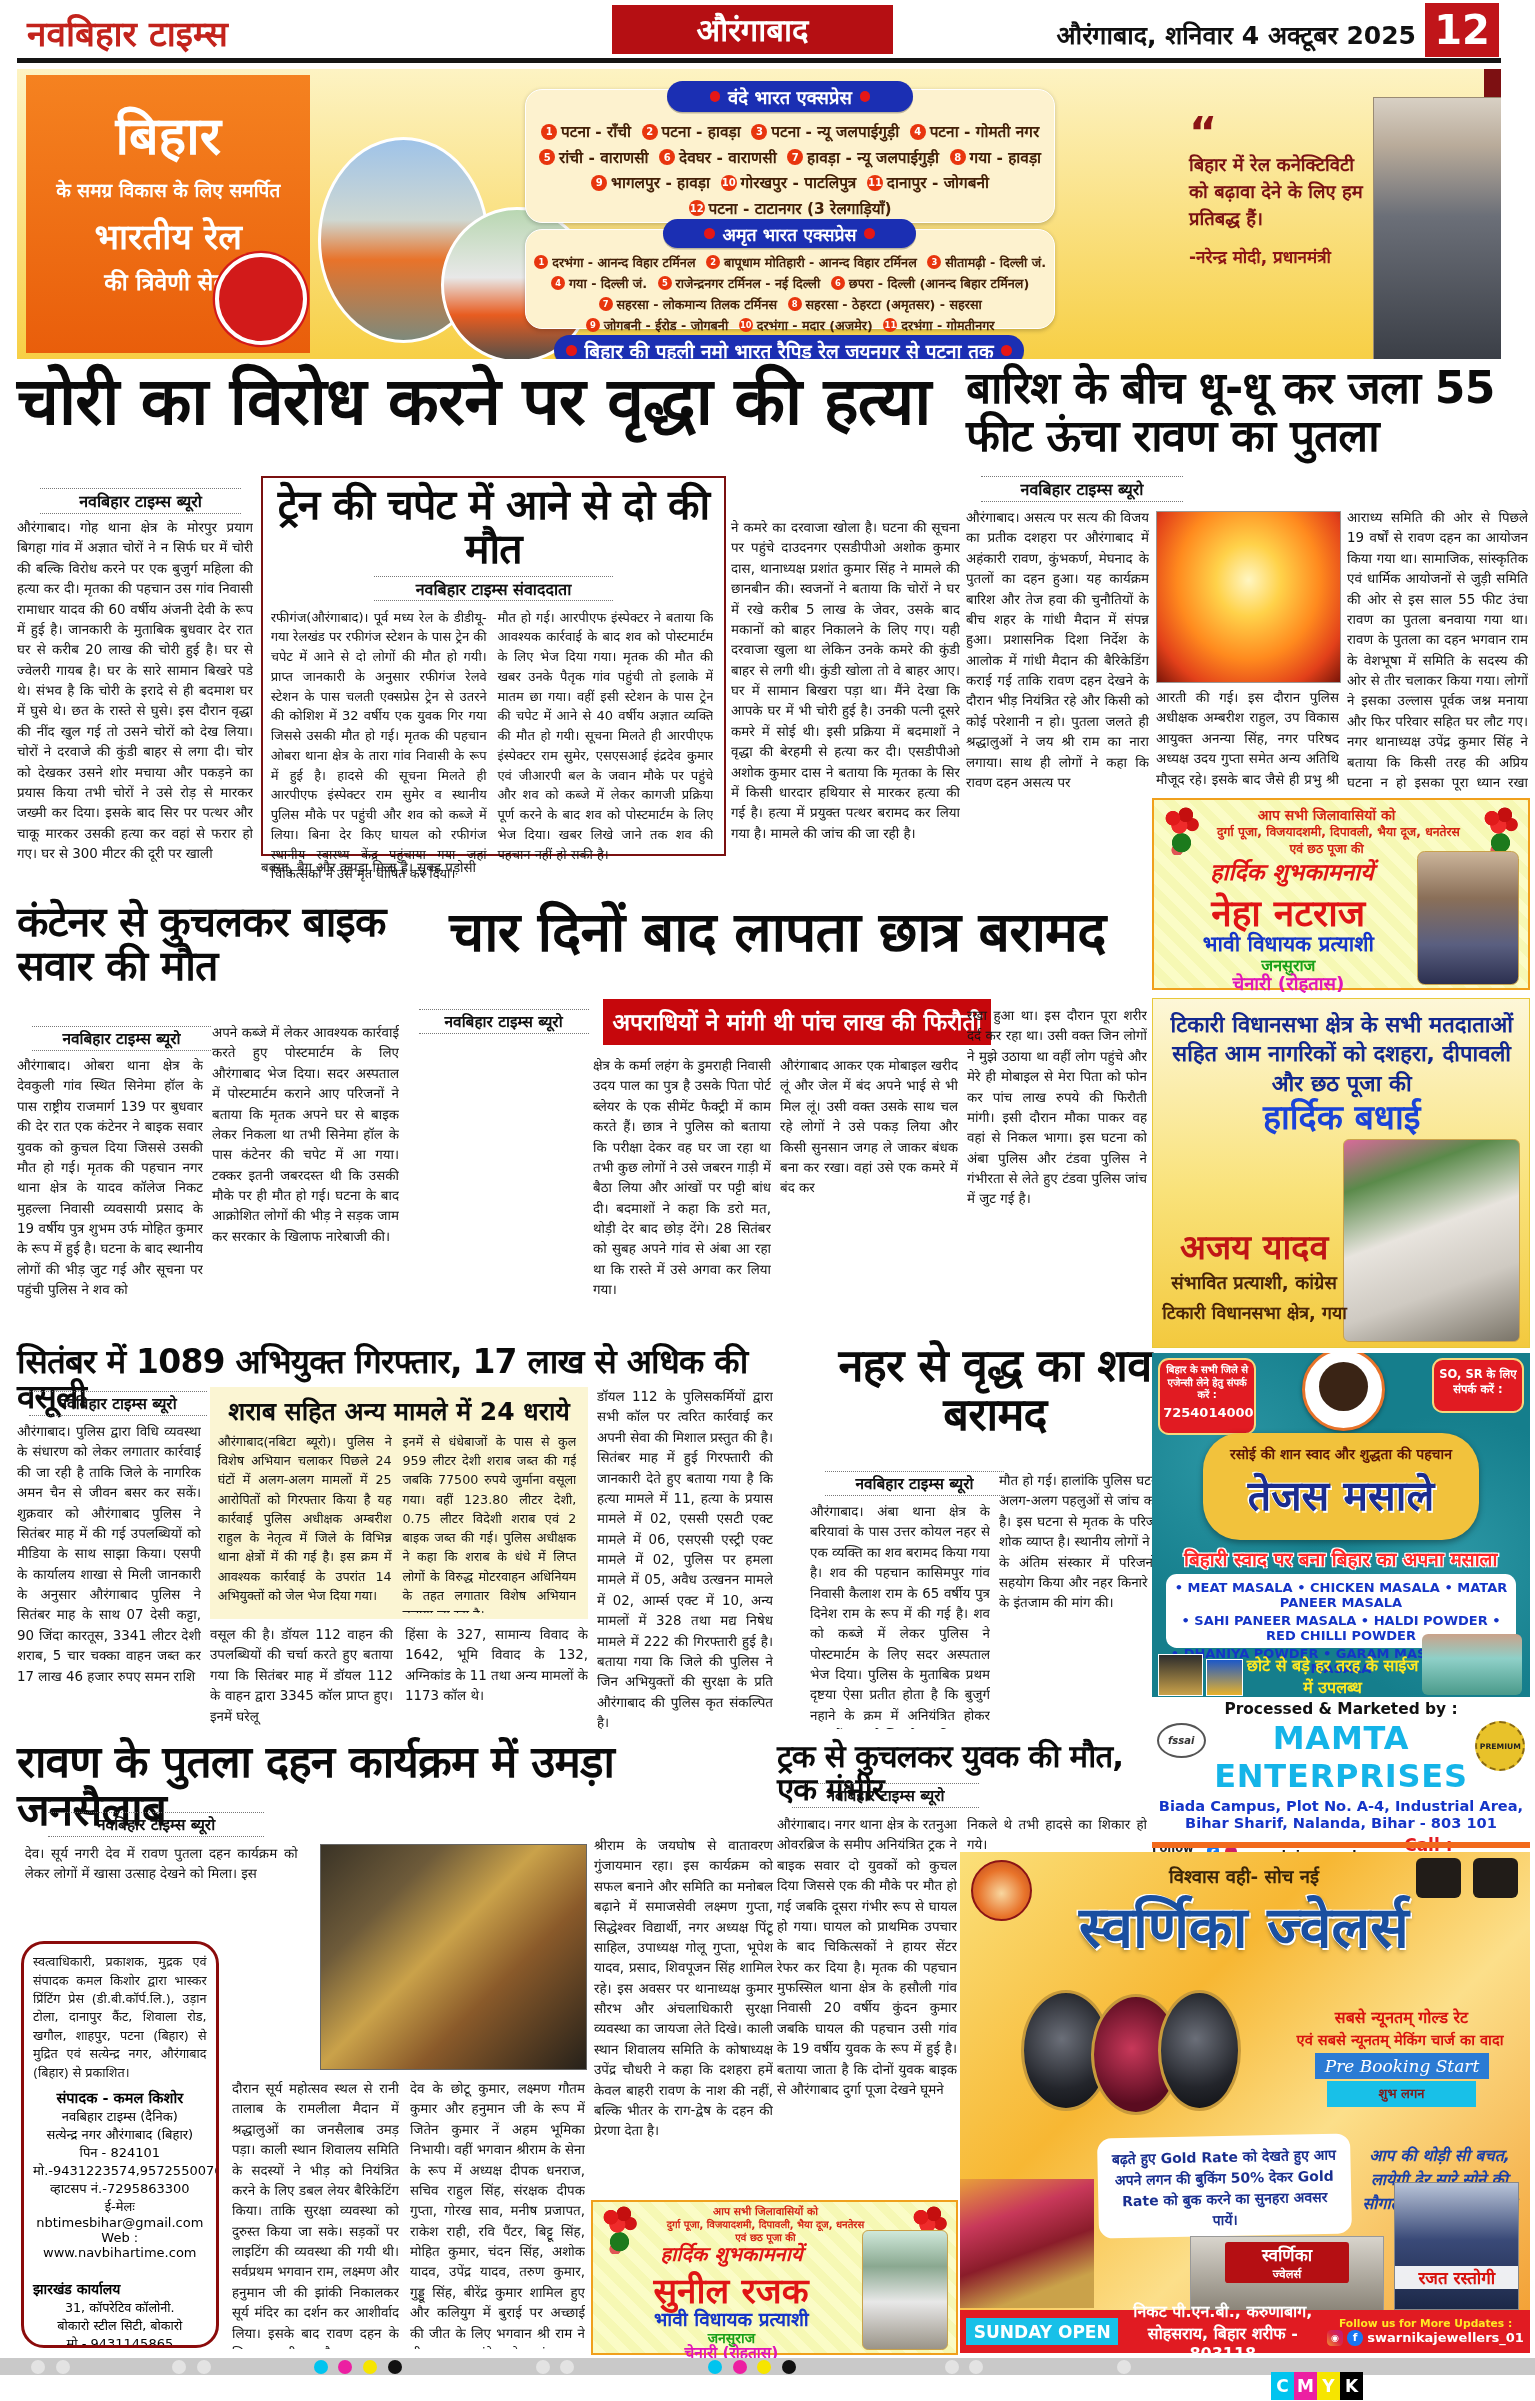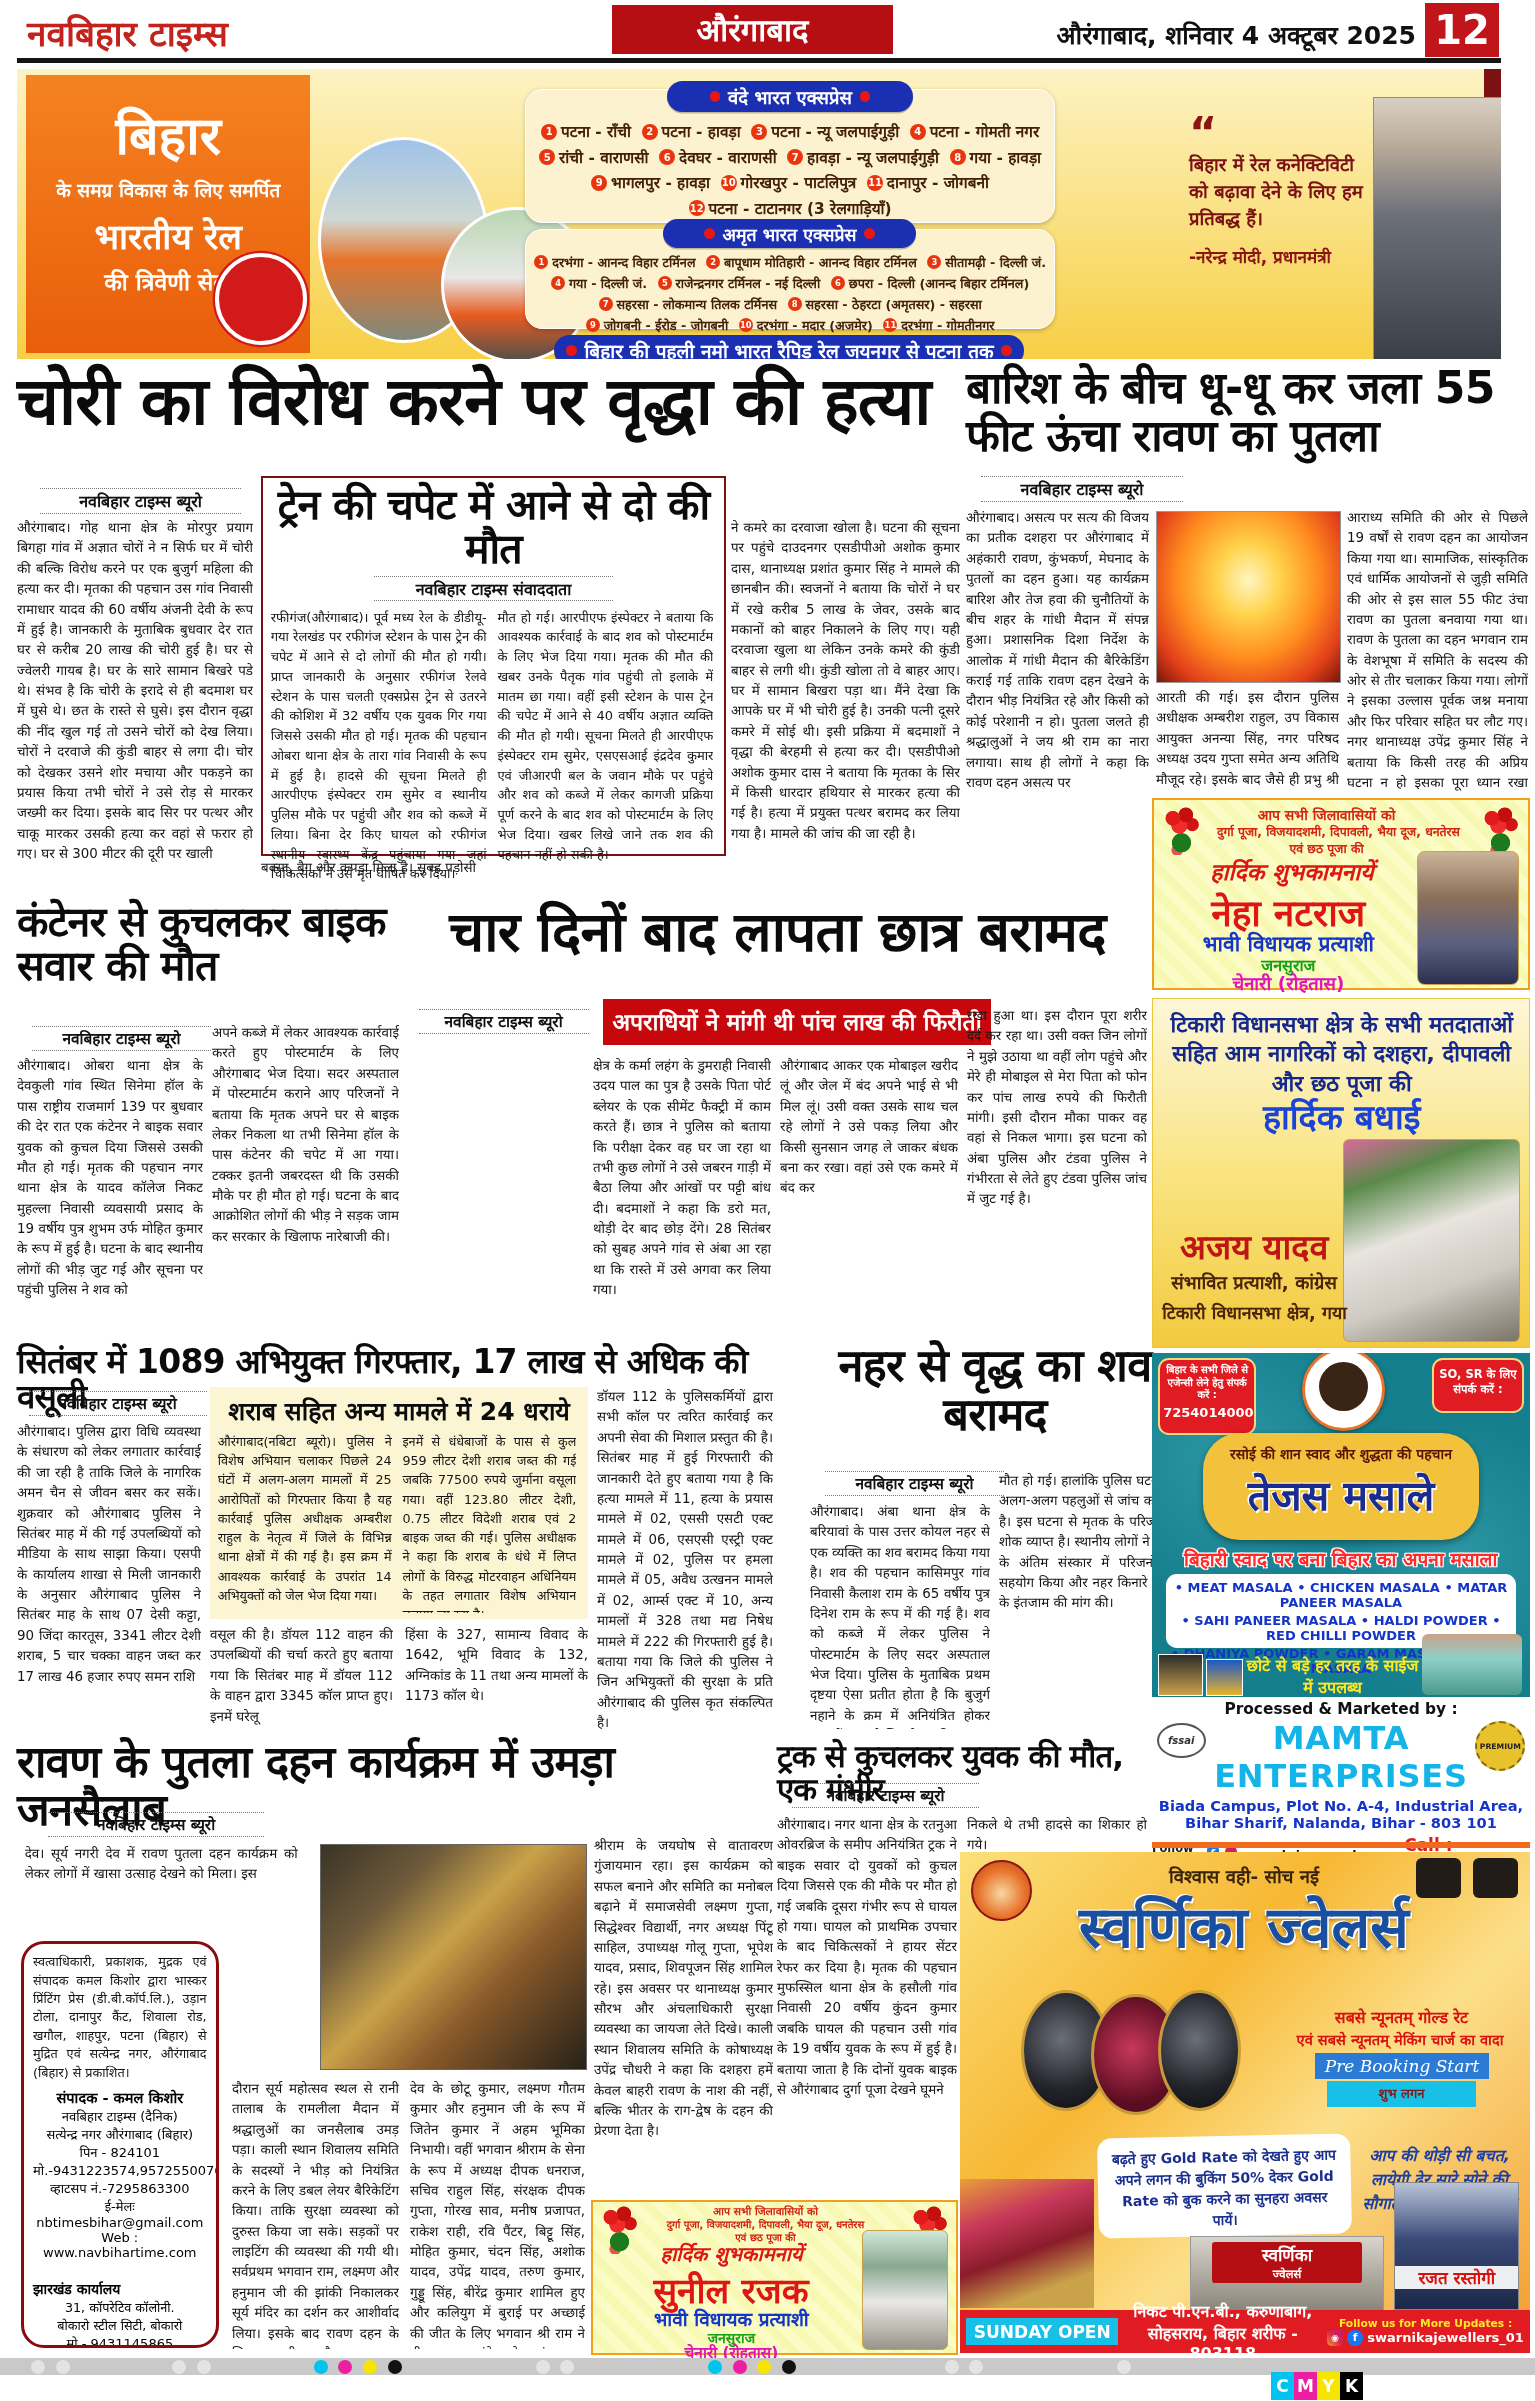--- a/index.html
+++ b/index.html
@@ -406,21 +406,21 @@
     <div class="abs" style="left:355px;top:201px;width:174px;height:26px;background:#2b7bd4;color:#fff;
          font-family:'DejaVu Serif','Liberation Serif',serif;font-style:italic;font-size:17px;text-align:center;line-height:26px;">Pre Booking Start</div>
     <div class="abs" style="left:367px;top:229px;width:149px;height:26px;background:#18c0e8;color:#7f1d1d;font-weight:800;
          font-size:13px;text-align:center;line-height:26px;">शुभ लगन</div>
     <div class="abs" style="left:138px;top:284px;width:253px;height:100px;background:#fff;border-radius:14px;transform:rotate(-1.2deg);
          padding:10.7px 12.3px;box-sizing:border-box;font-size:14px;font-weight:800;color:#1a2f8f;text-align:center;line-height:1.5;">बढ़ते हुए Gold Rate को देखते हुए आप अपने लगन की बुकिंग 50% देकर Gold Rate को बुक करने का सुनहरा अवसर पायें।</div>
     <div class="abs" style="left:399px;top:292px;width:161px;font-size:16px;font-weight:800;color:#1a3fa8;font-style:italic;text-align:center;line-height:1.5;">आप की थोड़ी सी बचत, लायेगी ढेर सारे सोने की सौगात ये है हमारा विश्वास</div>
     <div class="abs" style="left:0;top:327px;width:134px;height:129px;
          background:linear-gradient(160deg,#e8a03a 0%,#c8385a 30%,#8a1c2a 55%,#caa24a 80%);"></div>
     <div class="abs" style="left:230px;top:384px;width:192px;height:74px;background:linear-gradient(180deg,#d8d4cc,#8a8478);border:1.5px solid #999;">
-      <div style="width:150px;margin:4.6px auto;background:#b50f13;color:#fff;text-align:center;border-radius:3.1px;padding:1.5px 0;">
+      <div style="width:124px;margin:4.6px auto;background:#b50f13;color:#fff;text-align:center;border-radius:3.1px;padding:1.5px 0;">
         <div style="font-size:17px;font-weight:800;">स्वर्णिका</div>
         <div style="font-size:11.5px;font-weight:800;">ज्वेलर्स</div>
       </div>
     </div>
     <div class="abs" style="right:10.7px;top:330px;width:123px;height:126px;
          background:linear-gradient(180deg,#b9c4d8 0%,#3a4a78 45%,#1c2848 100%);border:1.5px solid #888;">
       <div style="margin-top:83px;background:rgba(255,255,255,.92);color:#d8120e;font-size:17px;font-weight:800;text-align:center;">रजत रस्तोगी</div>
     </div>
     <div class="abs" style="left:0;bottom:0;width:570px;height:43px;background:#e11b22;display:flex;align-items:center;gap:7.7px;padding:0 6.1px;box-sizing:border-box;">
       <div style="background:#18c0e8;color:#fff;font-weight:800;font-size:17px;padding:3.1px 7.7px;">SUNDAY OPEN</div>

